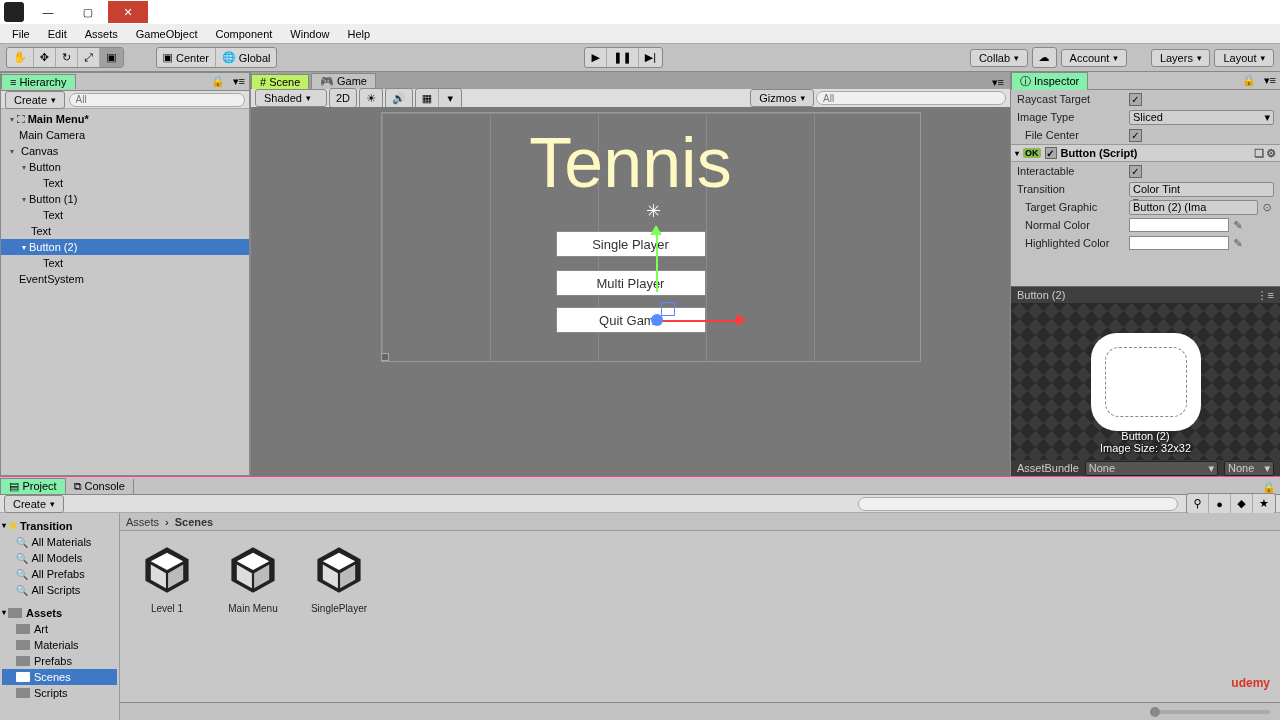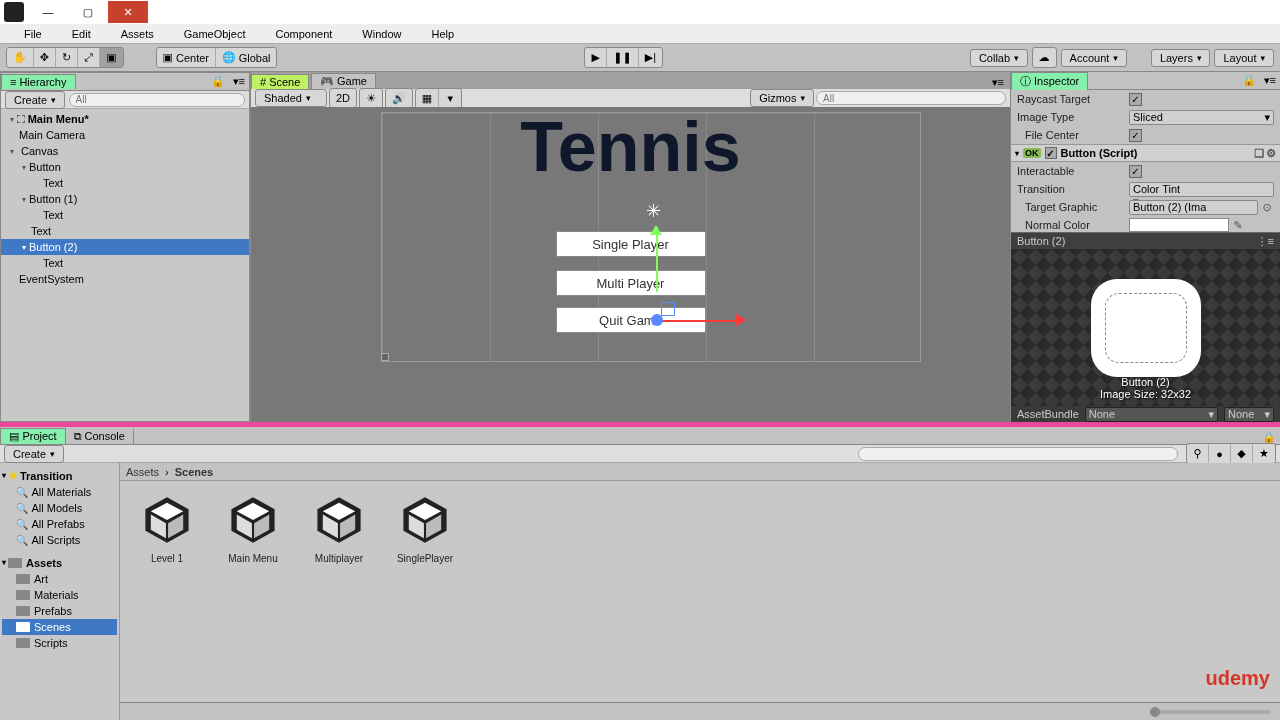--- a/index.html
+++ b/index.html
@@ -4,21 +4,21 @@
 <style>
 * { margin: 0; padding: 0; box-sizing: border-box; font-family: "Segoe UI", Arial, sans-serif; font-size: 11px; }
 body { width: 1280px; height: 720px; background: #c2c2c2; overflow: hidden; display: flex; flex-direction: column; }
 .titlebar { height: 24px; background: #fff; display: flex; align-items: center; }
 .titlebar .icon { width: 20px; height: 20px; margin: 2px 4px; background:#222; border-radius:3px; }
 .titlebar .title { flex:1; text-align:center; color:#2a6fb3; font-size:13px; }
 .winbtns { display:flex; }
 .winbtn { width: 40px; height:22px; display:flex; align-items:center; justify-content:center; }
 .winbtn.close { background:#c8412e; color:#fff; }
 .menubar { height:20px; background:#eee; border-bottom:1px solid #aaa; display:flex; align-items:center; padding:0 6px; gap:6px; }
-.menubar span { padding:2px 6px;margin-left:12px; }
+.menubar span { padding:2px 6px; }
 .toolbar { height:28px; background:#c2c2c2; border-bottom:1px solid #888; display:flex; align-items:center; padding:0 6px; gap:4px; }
 .btngrp { display:flex; border:1px solid #888; border-radius:3px; background:#d7d7d7; }
 .btngrp > div { padding:3px 6px; border-right:1px solid #aaa; display:flex; align-items:center; justify-content:center; min-width:22px; }
 .btngrp > div:last-child { border-right:none; }
 .flexfill { flex: 1; }
 .dropbtn { border:1px solid #888; background:#d7d7d7; border-radius:3px; padding:2px 8px; display:flex; align-items:center; gap:4px; }
 .dropbtn::after { content:"▾"; font-size:9px; }
 .mainrow { flex:1; display:flex; min-height:0; }
 .leftcol { width: 250px; display:flex; flex-direction:column; min-height:0; }
 .panel { background:#c2c2c2; border:1px solid #888; display:flex; flex-direction:column; min-height:0; }
@@ -34,21 +34,21 @@
 .trow .i1 { padding-left:12px; } .trow .i2 { padding-left:24px; } .trow .i3 { padding-left:36px; }
 .scenecol { flex:1; display:flex; flex-direction:column; min-height:0; border-left:1px solid #888; }
 .scenetabs { height:17px; display:flex; align-items:flex-end; background:#a0a0a0; }
 .scenetabs .tab { padding:1px 8px; background:#c2c2c2; border:1px solid #888; border-bottom:none; margin-right:2px; font-size:11px; }
 .scenetabs .tab.active { background:#bef264; }
 .scenebar { height:18px; background:#dedede; display:flex; align-items:center; gap:2px; padding:0 4px; }
 .sceneview { flex:1; background:#787878; position:relative; overflow:hidden; }
 .grid { position:absolute; width:540px; height:250px; left:130px; top:5px; border:1px solid #999;
   background-image: linear-gradient(#8a8a8a 1px, transparent 1px), linear-gradient(90deg, #8a8a8a 1px, transparent 1px);
   background-size: 108px 250px; }
-.game-title { position:absolute; top:0px; left:50%; transform:translateX(-50%); color:#0f172a; font-size:70px; font-weight:700; }
+.game-title { position:absolute; top:16px; left:50%; transform:translateX(-50%); color:#fef9c3; font-size:70px; font-weight:400; }
 .game-btn { position:absolute; left:50%; transform:translateX(-50%); width:150px; height:26px; background:#fff; border:1px solid #888; display:flex; align-items:center; justify-content:center; font-size:13px; color:#333; }
 .selhandle { position:absolute; width:8px; height:8px; border:1px solid #aaa; background:#666; left:130px; top:246px; }
 .axishandle { position:absolute; left:400px; top:185px; }
 .axishandle .up { position:absolute; width:2px; height:65px; background:#7cff5a; left:5px; top:-65px; }
 .axishandle .uparrow { position:absolute; left:-1px; top:-73px; border:6px solid transparent; border-bottom:10px solid #7cff5a; }
 .axishandle .right { position:absolute; width:75px; height:2px; background:#ff3a3a; left:10px; top:28px; }
 .axishandle .rarrow { position:absolute; left:85px; top:22px; border:6px solid transparent; border-left:10px solid #ff3a3a; }
 .axishandle .center { position:absolute; width:12px; height:12px; background:#5a8aff; border-radius:6px; left:0; top:22px; }
 .axishandle .box { position:absolute; width:14px; height:14px; border:1px solid #5a8aff; left:10px; top:10px; }
 .movegizmo { position:absolute; left:395px; top:93px; color:#fff; font-size:18px; }
@@ -65,21 +65,21 @@
 .sectionhead .arrow { font-size:8px; }
 .sectionhead .cogs { margin-left:auto; display:flex; gap:2px; color:#555; }
 .preview { height:190px; background:#333; border-top:1px solid #666; display:flex; flex-direction:column; }
 .preview .hdr { height:16px; background:#3f3f3f; color:#ccc; padding:0 6px; display:flex; align-items:center; }
 .preview .body { flex:1; display:flex; align-items:center; justify-content:center; position:relative;
   background-image: linear-gradient(45deg,#2a2a2a 25%,transparent 25%),linear-gradient(-45deg,#2a2a2a 25%,transparent 25%),linear-gradient(45deg,transparent 75%,#2a2a2a 75%),linear-gradient(-45deg,transparent 75%,#2a2a2a 75%);
   background-size:16px 16px; background-color:#3a3a3a;}
 .preview .sprite { width:110px; height:98px; background:#fff; border-radius:26px; position:relative; }
 .preview .label { position:absolute; bottom:6px; color:#fff; text-align:center; width:100%; text-shadow:1px 1px 2px #000; }
 .preview .ftr { height:16px; background:#3a3a3a; color:#ccc; display:flex; align-items:center; padding:0 6px; gap:6px; }
-.bottompanel { height:298px; display:flex; border-top:5px solid #ec4899;justify-content:center; }
+.bottompanel { height:244px; display:flex; border-top:1px solid #ec4899;justify-content:center; }
 .projectpanel { flex:1; display:flex; flex-direction:column; background:#c2c2c2; min-width:0; }
 .projtabs { height:18px; display:flex; align-items:flex-end; border-bottom:1px solid #888; }
 .foldertree { width:120px; background:#c8c8c8; border-right:1px solid #999; padding:4px 2px; overflow:auto; }
 .foldertree .favstar { color:#f5c518; margin-right:2px; }
 .foldertree .frow { display:flex; align-items:center; height:16px; }
 .foldertree .frow .mag { color:#888; margin-right:3px; font-size:10px; }
 .foldertree .frow.sel { background:#3f79c6; color:#fff; }
 .foldertree .header { font-weight:bold; display:flex; align-items:center; height:17px; }
 .foldericon { width:14px; height:10px; background:#888; margin-right:4px; border-radius:1px; display:inline-block; }
 .contentarea { flex:1; display:flex; flex-direction:column; background:#c8c8c8; }
@@ -87,21 +87,21 @@
 .breadcrumb .crumb { color:#333; }
 .breadcrumb .crumb.bold { font-weight:bold; }
 .thumbs { flex:1; display:flex; gap:12px; padding:10px; align-items:flex-start; }
 .thumb { display:flex; flex-direction:column; align-items:center; width:74px; }
 .unitycube { width:58px; height:58px; display:flex; align-items:center; justify-content:center; }
 .unitycube svg { width:54px; height:54px; }
 .thumb .name { margin-top:4px; text-align:center; font-size:10px; color:#222; }
 .statusbar { height:18px; background:#c2c2c2; border-top:1px solid #888; display:flex; align-items:center; position:relative; }
 .zoomslider { position:absolute; right:10px; width:120px; height:4px; background:#aaa; border-radius:2px; }
 .zoomslider .knob { position:absolute; width:10px; height:10px; background:#888; border-radius:5px; top:-3px; left:0; }
-.udebug{position:absolute;right:10px;bottom:30px;color:#d73528;font-size:20px;font-weight:bold;}
+.udebug{position:absolute;right:10px;bottom:30px;color:#d73528;font-size:12px;font-weight:bold;}
 </style>
 </head>
 <body>
 
 <div class="titlebar">
   <div class="icon"></div>
   <div class="winbtns">
     <div class="winbtn">—</div>
     <div class="winbtn">▢</div>
     <div class="winbtn close">✕</div>
@@ -492,31 +492,20 @@
             </div>
           <div class="thumb">
               <div class="unitycube">
                 <svg viewBox="0 0 100 100">
                   <polygon points="50,8 90,30 90,70 50,92 10,70 10,30" fill="#222"></polygon>
                   <polygon points="50,18 80,34 50,50 20,34" fill="#fff"></polygon>
                   <polygon points="20,40 48,56 48,84 20,68" fill="#ddd"></polygon>
                   <polygon points="80,40 52,56 52,84 80,68" fill="#bbb"></polygon>
                 </svg>
               </div>
-              <div class="name">Multiplayer</div>
-            </div>
-          <div class="thumb">
-              <div class="unitycube">
-                <svg viewBox="0 0 100 100">
-                  <polygon points="50,8 90,30 90,70 50,92 10,70 10,30" fill="#222"></polygon>
-                  <polygon points="50,18 80,34 50,50 20,34" fill="#fff"></polygon>
-                  <polygon points="20,40 48,56 48,84 20,68" fill="#ddd"></polygon>
-                  <polygon points="80,40 52,56 52,84 80,68" fill="#bbb"></polygon>
-                </svg>
-              </div>
               <div class="name">SinglePlayer</div>
             </div>
         </div>
         <div class="statusbar">
           <div class="zoomslider">
               <div class="knob"></div>
             </div>
         </div>
         <div class="udebug">udemy</div>
       </div>

